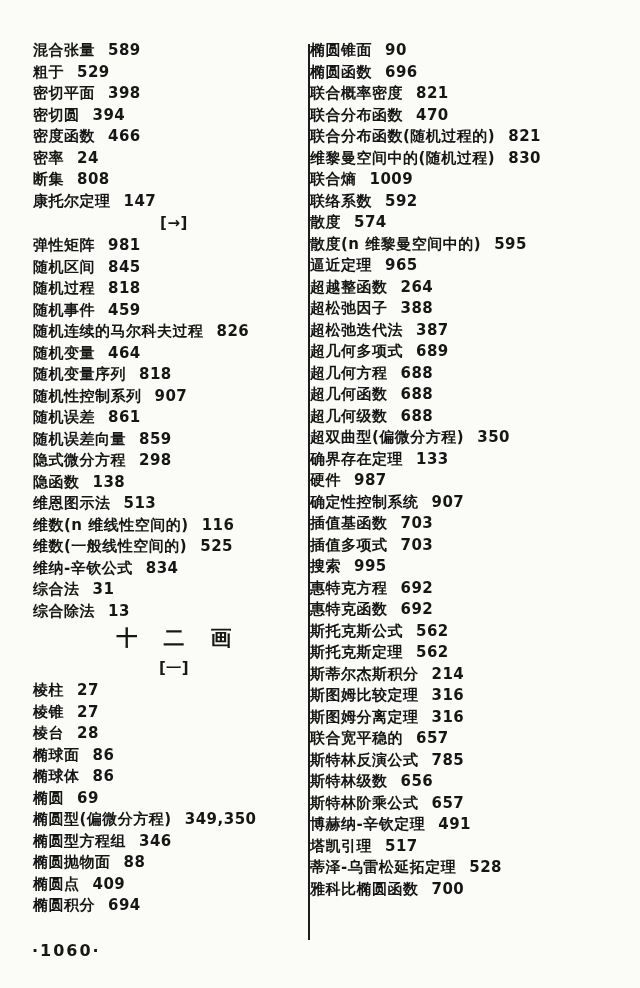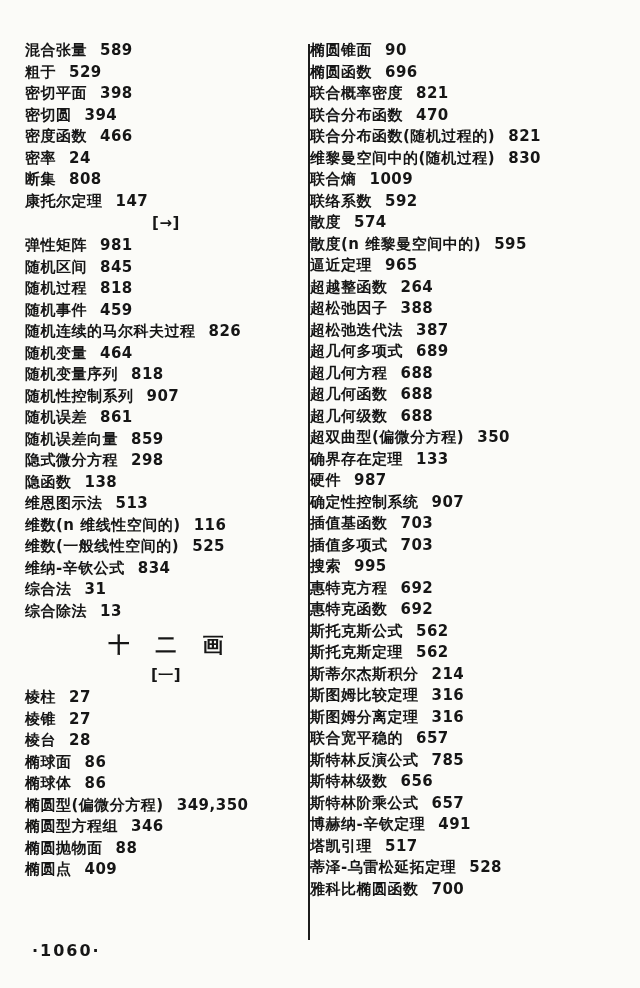--- a/index.html
+++ b/index.html
@@ -16,21 +16,21 @@
     overflow: hidden;
   }
   .page {
     position: absolute;
     inset: 0;
   }
   .col {
     position: absolute;
     top: 40px;
   }
-  .col-left  { left: 25px;  width: 282px; }
+  .col-left  { left: 33px;  width: 282px; }
   .col-right { left: 310px; width: 306px; }
   .divider {
     position: absolute;
     left: 308px;
     top: 44px;
     width: 2px;
     height: 896px;
     background: #1c1c1c;
   }
   .row {
@@ -49,21 +49,20 @@
   .row.marker {
     text-align: center;
     height: 23px;
     line-height: 23px;
     font-size: 15px;
   }
   .row.section {
     text-align: center;
     height: 32px;
     line-height: 32px;
-    margin-top: 7px;
     margin-bottom: 3px;
     font-size: 21px;
     letter-spacing: 26px;
     padding-left: 26px; 
     font-weight: 700;
   }
   .page-number {
     position: absolute;
     left: 32px;
     top: 941px;
@@ -104,24 +103,26 @@
       <div class="row entry"><span class="term">维纳-辛钦公式</span><span class="pageno">834</span></div>
       <div class="row entry"><span class="term">综合法</span><span class="pageno">31</span></div>
       <div class="row entry"><span class="term">综合除法</span><span class="pageno">13</span></div>
       <div class="row section">十二画</div>
       <div class="row marker">[一]</div>
       <div class="row entry"><span class="term">棱柱</span><span class="pageno">27</span></div>
       <div class="row entry"><span class="term">棱锥</span><span class="pageno">27</span></div>
       <div class="row entry"><span class="term">棱台</span><span class="pageno">28</span></div>
       <div class="row entry"><span class="term">椭球面</span><span class="pageno">86</span></div>
       <div class="row entry"><span class="term">椭球体</span><span class="pageno">86</span></div>
+      <div class="row entry"><span class="term">椭圆</span><span class="pageno">69</span></div>
       <div class="row entry"><span class="term">椭圆型(偏微分方程)</span><span class="pageno">349,350</span></div>
       <div class="row entry"><span class="term">椭圆型方程组</span><span class="pageno">346</span></div>
       <div class="row entry"><span class="term">椭圆抛物面</span><span class="pageno">88</span></div>
       <div class="row entry"><span class="term">椭圆点</span><span class="pageno">409</span></div>
+      <div class="row entry"><span class="term">椭圆积分</span><span class="pageno">694</span></div>
     </div>
   <div class="divider"></div>
   <div class="col col-right" id="col-right">
       <div class="row entry"><span class="term">椭圆锥面</span><span class="pageno">90</span></div>
       <div class="row entry"><span class="term">椭圆函数</span><span class="pageno">696</span></div>
       <div class="row entry"><span class="term">联合概率密度</span><span class="pageno">821</span></div>
       <div class="row entry"><span class="term">联合分布函数</span><span class="pageno">470</span></div>
       <div class="row entry"><span class="term">联合分布函数(随机过程的)</span><span class="pageno">821</span></div>
       <div class="row entry"><span class="term">维黎曼空间中的(随机过程)</span><span class="pageno">830</span></div>
       <div class="row entry"><span class="term">联合熵</span><span class="pageno">1009</span></div>

